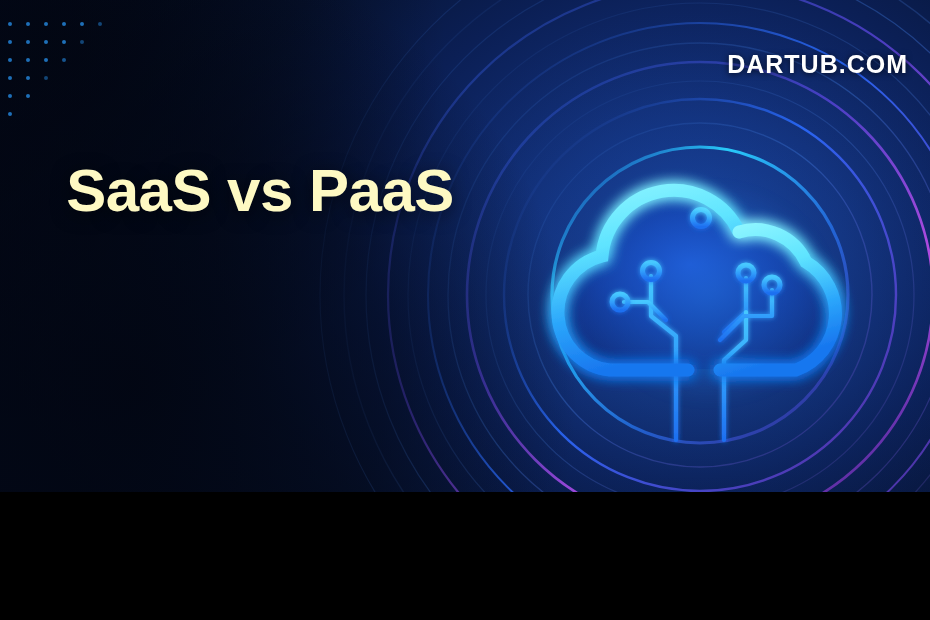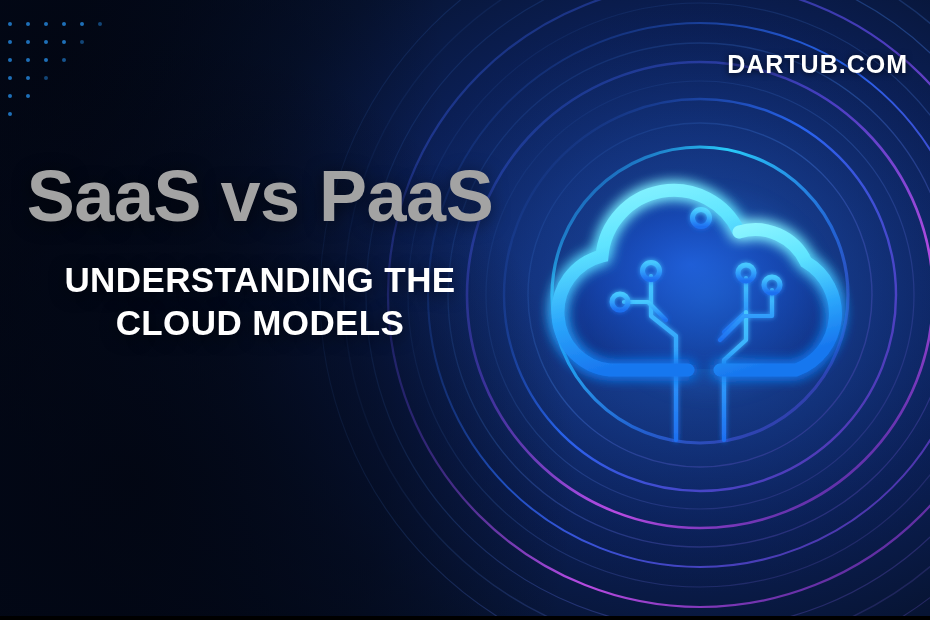--- a/index.html
+++ b/index.html
@@ -6,21 +6,21 @@
   html, body {
     margin: 0;
     padding: 0;
     background: #000;
   }
   * { box-sizing: border-box; }
 
   .banner {
     position: relative;
     width: 930px;
-    height: 616px;
+    height: 492px;
     overflow: hidden;
     font-family: "Liberation Sans", sans-serif;
     background: #050e23;
   }
 
   
   .bg-base {
     position: absolute;
     inset: 0;
     background:
@@ -68,22 +68,22 @@
   
   .text-block {
     position: absolute;
     left: 0;
     top: 160px;
     width: 520px;
     text-align: center;
     z-index: 6;
   }
   .headline {
-    color: #a3a3a3;
-    font-size: 72px;
+    color: #fef9c3;
+    font-size: 60px;
     font-weight: bold;
     line-height: 1.02;
     letter-spacing: -0.5px;
     text-shadow: 0 3px 18px rgba(0,0,0,.6);
     margin: 0;
     padding: 0 10px;
   }
   .headline .l2 { display: block; }
   .subhead {
     margin: 26px 0 0 0;
@@ -323,19 +323,15 @@
                  A 60 60 0 0 1 258 230
                  L 182 230"></path>
       </g>
     </svg>
   </div>
 
   <div class="text-block">
     <h1 class="headline">
       <span>SaaS vs PaaS</span>
     </h1>
-    <div class="subhead">
-      <span>UNDERSTANDING THE</span>
-      <span class="l2">CLOUD MODELS</span>
-    </div>
   </div>
 
 </div>
 
 </body></html>

